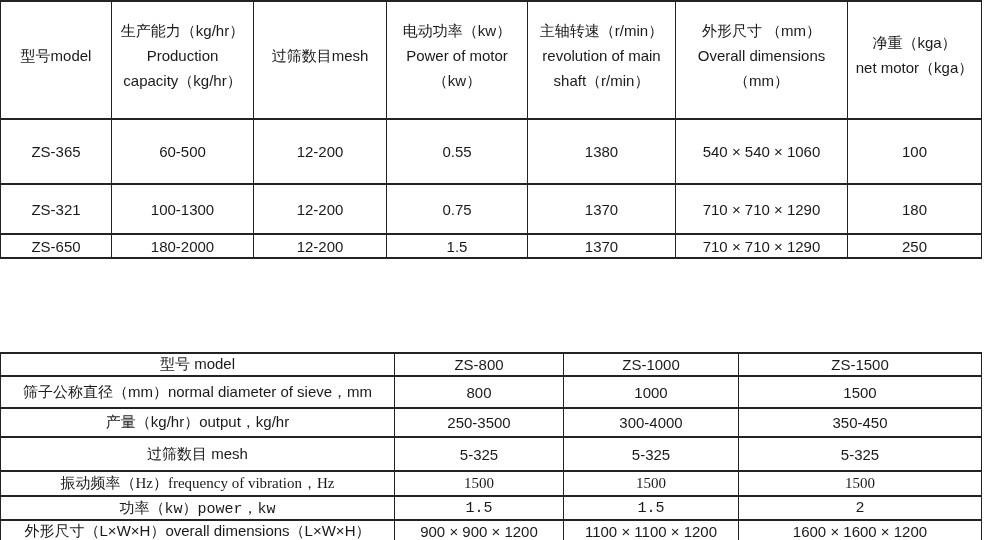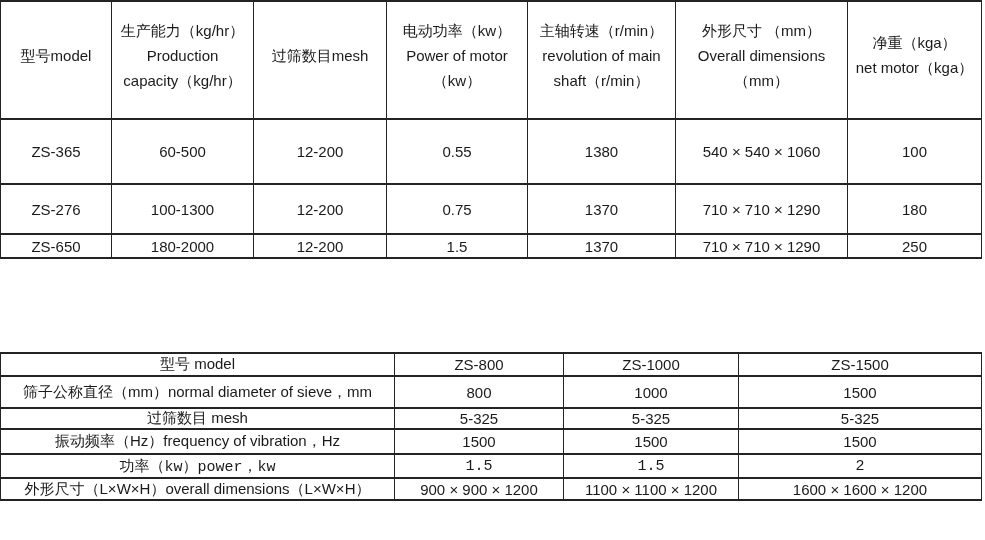--- a/index.html
+++ b/index.html
@@ -42,22 +42,22 @@
     padding-bottom: 10px;
   }
   
   .t1-h  { height: 118px; }
   .t1-r0 { height: 65px; }
   .t1-r1 { height: 50px; }
   .t1-r2 { height: 24px; margin-top: 25px; }
   .t2-r0 { height: 23px; }
   .t2-r1 { height: 32px; padding-left: 12px; }
   .t2-r2 { height: 29px; }
-  .t2-r3 { height: 21px; }
-  .t2-r4 { height: 25px; }
+  .t2-r3 { height: 34px; }
+  .t2-r4 { height: 25px; font-family: Liberation Serif, serif; }
   .t2-r5 { height: 24px; font-family: Liberation Mono, monospace; }
   .t2-r6 { height: 22px; }
 </style>
 </head>
 <body>
 
 <div class="page">
 
   <table id="table1" class="spec">
     <colgroup>
@@ -91,21 +91,21 @@
       <tr class="t1-r0">
         <td>ZS-365</td>
         <td>60-500</td>
         <td>12-200</td>
         <td>0.55</td>
         <td>1380</td>
         <td>540 × 540 × 1060</td>
         <td>100</td>
       </tr>
       <tr class="t1-r1">
-        <td>ZS-276</td>
+        <td>ZS-321</td>
         <td>100-1300</td>
         <td>12-200</td>
         <td>0.75</td>
         <td>1370</td>
         <td>710 × 710 × 1290</td>
         <td>180</td>
       </tr>
       <tr class="t1-r2">
         <td>ZS-650</td>
         <td>180-2000</td>
@@ -131,20 +131,26 @@
         <td>ZS-800</td>
         <td>ZS-1000</td>
         <td>ZS-1500</td>
       </tr>
       <tr class="t2-r1">
         <td>筛子公称直径（mm）normal diameter of sieve，mm</td>
         <td>800</td>
         <td>1000</td>
         <td>1500</td>
       </tr>
+      <tr class="t2-r2">
+        <td>产量（kg/hr）output，kg/hr</td>
+        <td>250-3500</td>
+        <td>300-4000</td>
+        <td>350-450</td>
+      </tr>
       <tr class="t2-r3">
         <td>过筛数目 mesh</td>
         <td>5-325</td>
         <td>5-325</td>
         <td>5-325</td>
       </tr>
       <tr class="t2-r4">
         <td>振动频率（Hz）frequency of vibration，Hz</td>
         <td>1500</td>
         <td>1500</td>

